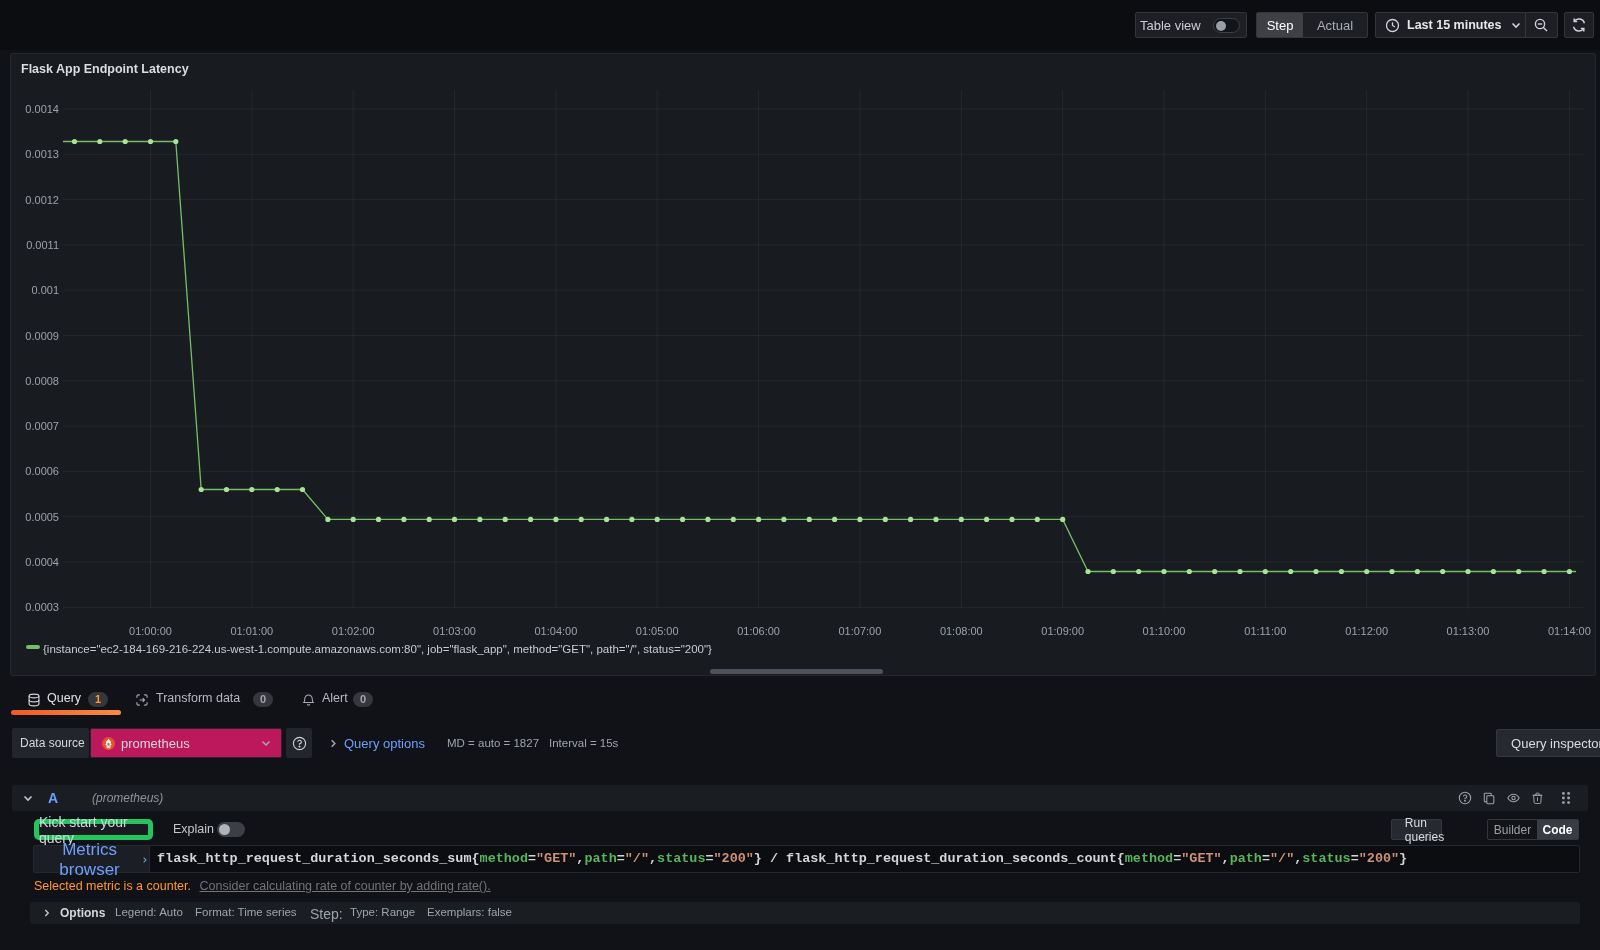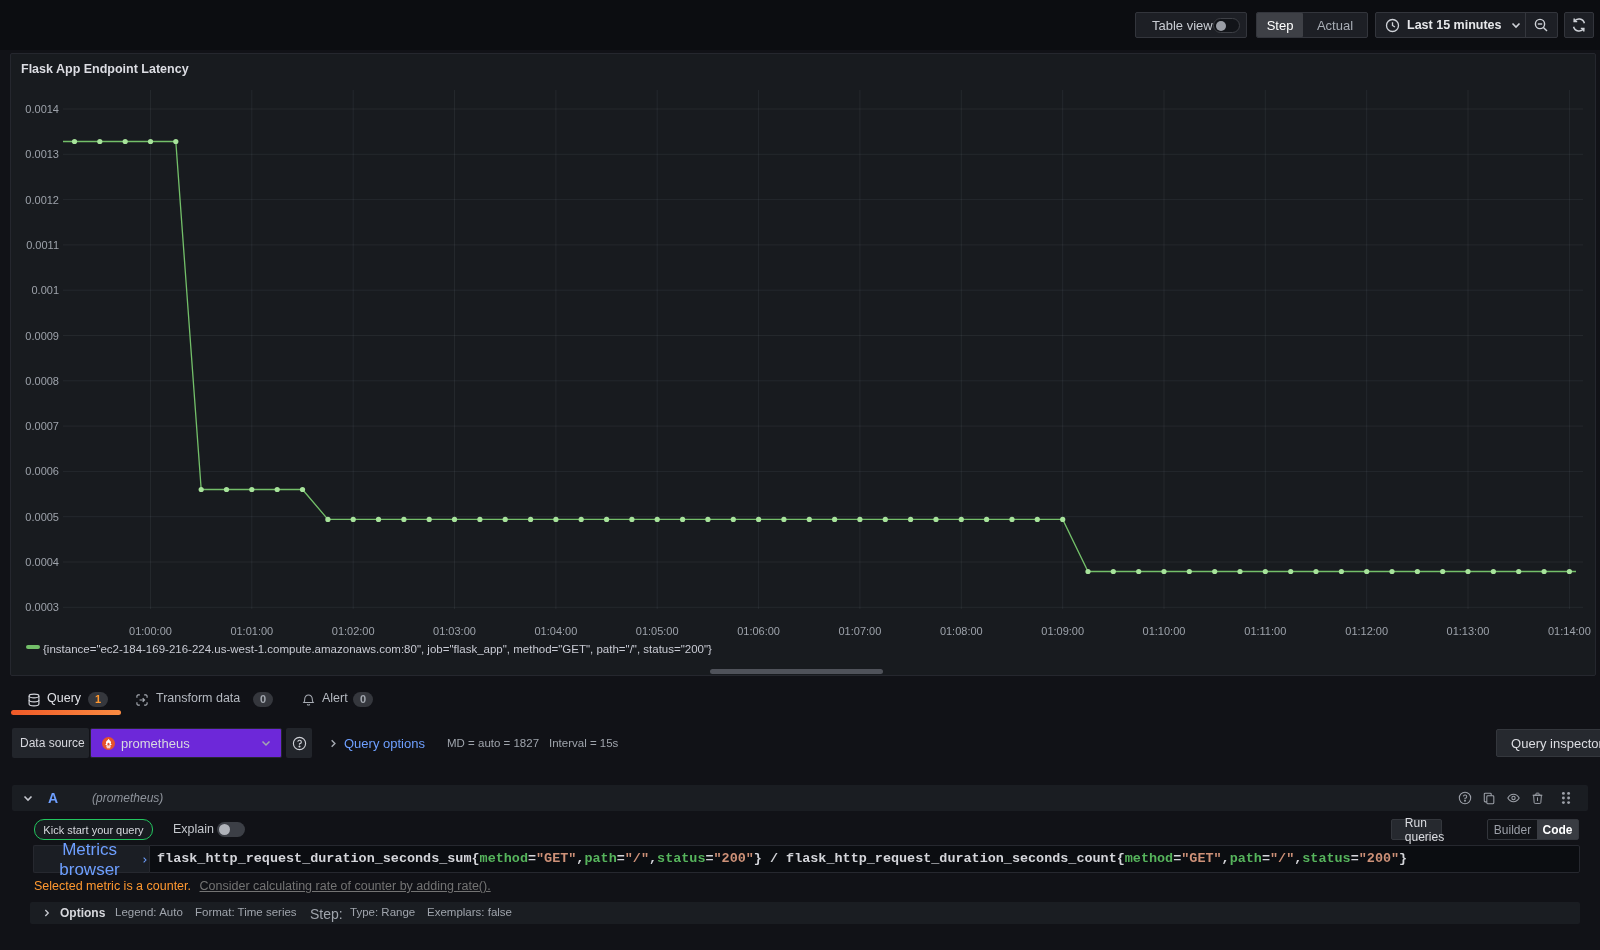--- a/index.html
+++ b/index.html
@@ -15,21 +15,21 @@
   
   .qlabel { background:#22252b; border-radius:2px; color:#d7d8de; font-size:13px; font-weight:500;
     display:flex; align-items:center; }
   .blue { color:#6e9fff; }
   .gray { color:#9fa4ac; }
 </style></head>
 <body>
 <div id="topbar">
 
   <div class="tbtn" style="left:1135px; width:112px;">
-    <span style="margin-left:16px; color:#c9ccd3;">Table view</span>
+    <span style="margin-left:4px; color:#c9ccd3;">Table view</span>
     <span style="position:absolute; left:77px; top:5px; width:27px; height:15px; background:#121419; border:1px solid #3e4046; border-radius:8px;"></span>
       <span style="position:absolute; left:80px; top:7.5px; width:10px; height:10px; background:#9a9ea6; border-radius:50%;"></span>
   </div>
 
   <div class="tbtn" style="left:1256px; width:112px; padding:0;">
     <div style="width:46px; height:24px; background:#3e4046; border-radius:1px; display:flex;align-items:center;justify-content:center; color:#fff; font-weight:500;">Step</div>
     <div style="flex:1; display:flex;align-items:center;justify-content:center; color:#a8adb5;">Actual</div>
   </div>
 
   <div class="tbtn" style="left:1375px; width:183px;">
@@ -210,21 +210,21 @@
   <svg width="13" height="14" viewBox="0 0 16 16" style="position:absolute; left:302px; top:10.5px;" fill="none" stroke="#a8acb4" stroke-width="1.3">
     <path d="M8 1.8a4.6 4.6 0 0 0-4.6 4.6c0 3.4-1.1 4.6-1.1 4.6h11.4s-1.1-1.2-1.1-4.6A4.6 4.6 0 0 0 8 1.8z"></path>
     <path d="M6.5 13.2a1.6 1.6 0 0 0 3 0"></path>
   </svg>
   <span style="position:absolute; left:322px; top:8.5px; font-size:12.5px; color:#b5b9c0;">Alert</span>
   <span style="position:absolute; left:353px; top:9.5px; width:20px; height:15px; background:#35373d; border-radius:8px; color:#a2a7af; font-size:11px; font-weight:600; text-align:center; line-height:15px;">0</span>
 </div>
 
 <div id="dsrow" style="position:absolute; left:0; top:728px; width:1600px; height:30px;">
   <div class="qlabel" style="position:absolute; left:12px; width:77px; height:30px; padding-left:8px; white-space:nowrap; font-size:12px;">Data source</div>
-  <div style="position:absolute; left:90px; width:192px; height:30px; background:#6d28d9; border:1px solid #26282f; border-radius:2px; display:flex; align-items:center;">
+  <div style="position:absolute; left:90px; width:192px; height:30px; background:#be185d; border:1px solid #26282f; border-radius:2px; display:flex; align-items:center;">
     <svg width="13" height="13" viewBox="0 0 16 16" style="margin-left:11px;">
       <circle cx="8" cy="8" r="8" fill="#e6522c"></circle>
       <path fill="#fff" d="M8 2.1c.6 1.5 2.9 2.5 3.1 4.5.1 1.3-.5 2.1-.5 2.1h1.2c0 1.1-1.2 2.2-3.8 2.2s-3.8-1.1-3.8-2.2h1.2s-.7-.9-.5-2.3C5.1 4.5 7.4 3.7 8 2.1z"></path>
       <ellipse cx="8" cy="8.9" rx="1.3" ry="1.7" fill="#e6522c"></ellipse>
       <path fill="#fff" d="M5.3 11.5h5.4v1H5.3zM6 13h4v.9H6z"></path>
     </svg>
     <span style="margin-left:6px; font-size:13px; color:#d8d9df;">prometheus</span>
     <svg width="12" height="12" viewBox="0 0 12 12" style="position:absolute; right:9px;" fill="none" stroke="#a4a8b0" stroke-width="1.5">
         <path d="M2.5 4.5 6 8l3.5-3.5"></path>
       </svg>
@@ -272,21 +272,21 @@
     <circle cx="3.4" cy="2.4" r="1.45"></circle>
       <circle cx="8.6" cy="2.4" r="1.45"></circle>
     <circle cx="3.4" cy="7" r="1.45"></circle>
       <circle cx="8.6" cy="7" r="1.45"></circle>
     <circle cx="3.4" cy="11.6" r="1.45"></circle>
       <circle cx="8.6" cy="11.6" r="1.45"></circle>
   </svg>
 </div>
 
 <div style="position:absolute; left:0; top:819px; width:1600px; height:22px;">
-  <div style="position:absolute; left:34px; top:0; width:119px; height:21px; border:1px solid #22c55e; border-radius:10px; background:#181b20; color:#d6d7dd; font-size:11px; font-weight:500; display:flex; align-items:center; justify-content:center;">Kick start your query</div>
+  <div style="position:absolute; left:34px; top:0; width:119px; height:21px; border:5px solid #22c55e; border-radius:5px; background:#181b20; color:#d6d7dd; font-size:14px; font-weight:500; display:flex; align-items:center; justify-content:center;">Kick start your query</div>
   <span style="position:absolute; left:173px; top:3px; font-size:12.5px; color:#c4c7cd;">Explain</span>
   <span id="ex-toggle" style="position:absolute; left:217px; top:3px; width:28px; height:15px; background:#3c3f46; border-radius:8px;"></span>
   <span style="position:absolute; left:219px; top:5px; width:11px; height:11px; background:#b0b3ba; border-radius:50%;"></span>
   <div style="position:absolute; left:1391px; top:0; width:51px; height:21px; background:#26292f; border:1px solid #34373d; border-radius:2px; color:#dcdde2; font-size:12px; font-weight:500; display:flex; align-items:center; justify-content:center;padding-left:16px;">Run queries</div>
   <div style="position:absolute; left:1487px; top:0; width:92px; height:21px; background:#121418; border:1px solid #33363c; border-radius:2px; display:flex;">
     <div style="flex:1; color:#9b9fa7; font-size:12px; display:flex; align-items:center; justify-content:center;">Builder</div>
     <div style="width:41px; background:#393c42; color:#fff; font-size:12px; font-weight:600; display:flex; align-items:center; justify-content:center;">Code</div>
   </div>
 </div>
 

